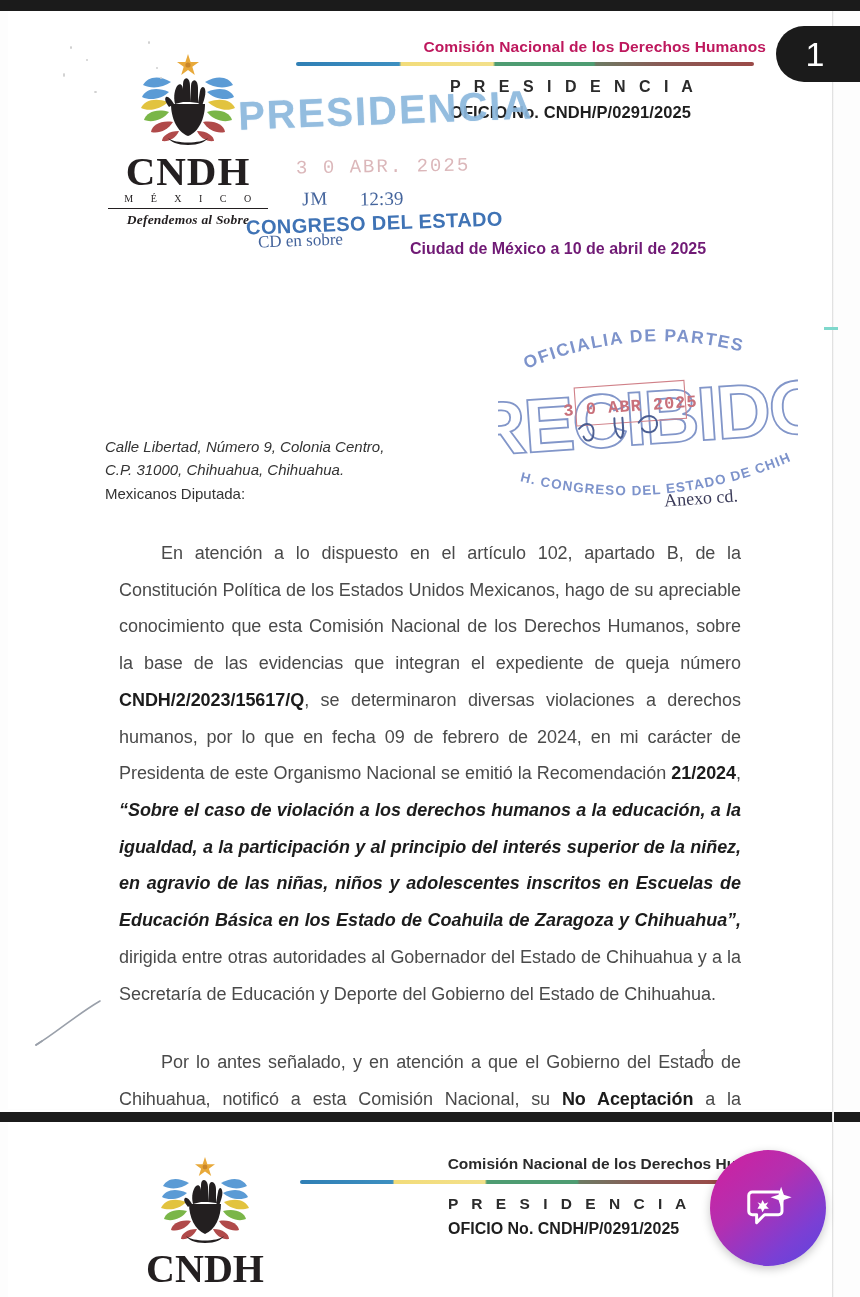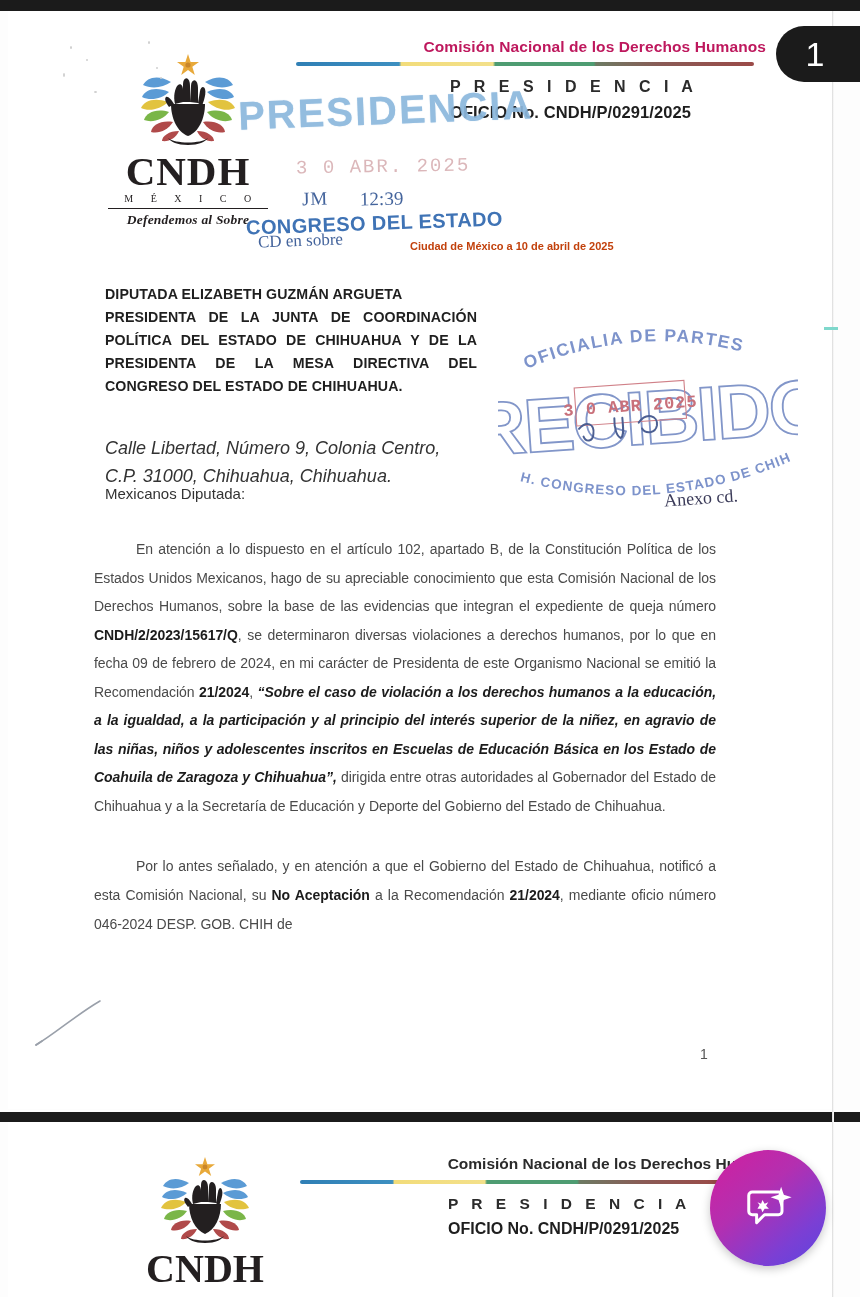--- a/index.html
+++ b/index.html
@@ -222,60 +222,60 @@
   .hw-anexo {
     left: 664px; top: 488px;
     font-size: 18px;
     color: #3a3a58;
     transform: rotate(-4deg);
   }
 
   .date-line {
     position: absolute;
     left: 410px; top: 240px;
-    font-size: 11px;
-    font-weight: bold;
-    color: #c2410c;
+    font-size: 16px;
+    font-weight: bold;
+    color: #701a75;
   }
 
   
   .recipient {
     position: absolute;
     left: 105px; top: 283px;
     width: 372px;
     font-size: 14.2px;
     font-weight: bold;
     color: #1f1f1f;
     line-height: 1.62;
     text-align: justify;
     letter-spacing: .1px;
   }
   .recipient .nowrap { white-space: nowrap; }
   .address {
     position: absolute;
     left: 105px; top: 435px;
     font-family: "Liberation Sans", sans-serif;
     font-style: italic;
-    font-size: 18px;
+    font-size: 15px;
     color: #333;
     line-height: 1.55;
   }
   .salutation {
     position: absolute;
     left: 105px; top: 485px;
     font-size: 15px;
     color: #333;
   }
 
   
   .body-text {
     position: absolute;
-    left: 94px; top: 535px;
+    left: 119px; top: 535px;
     width: 622px;
-    font-size: 14px;
+    font-size: 18px;
     line-height: 2.04;
     color: #4a4a4a;
     text-align: justify;
     letter-spacing: -.05px;
   }
   .body-text p { margin: 0 0 12px 0; text-indent: 42px; }
   .body-text b { color: #1c1c1c; font-weight: bold; }
   .body-text i.q {
     font-style: italic;
     font-weight: bold;
@@ -443,24 +443,20 @@
 
   <div class="hw hw-date-red">3 0 ABR. 2025</div>
   <div class="hw hw-jm">JM</div>
   <div class="hw hw-time">12:39</div>
   <div class="stamp-congreso">CONGRESO DEL ESTADO</div>
   <div class="hw hw-cd">CD en sobre</div>
   <div class="hw hw-anexo">Anexo cd.</div>
 
   <div class="date-line">Ciudad de México a 10 de abril de 2025</div>
 
-  <div class="recipient">
-    <div class="nowrap">DIPUTADA ELIZABETH GUZMÁN ARGUETA</div>
-    <div>PRESIDENTA DE LA JUNTA DE COORDINACIÓN POLÍTICA DEL ESTADO DE CHIHUAHUA Y DE LA PRESIDENTA DE LA MESA DIRECTIVA DEL CONGRESO DEL ESTADO DE CHIHUAHUA.</div>
-  </div>
 
   <div class="address">
     <div>Calle Libertad, Número 9, Colonia Centro,</div>
     <div>C.P. 31000, Chihuahua, Chihuahua.</div>
   </div>
 
   <div class="salutation">Mexicanos Diputada:</div>
 
   <div style="position:absolute;left:498px;top:312px;width:300px;height:205px;z-index:6;">
     <svg viewBox="0 0 300 205" width="300" height="205" aria-hidden="true">

